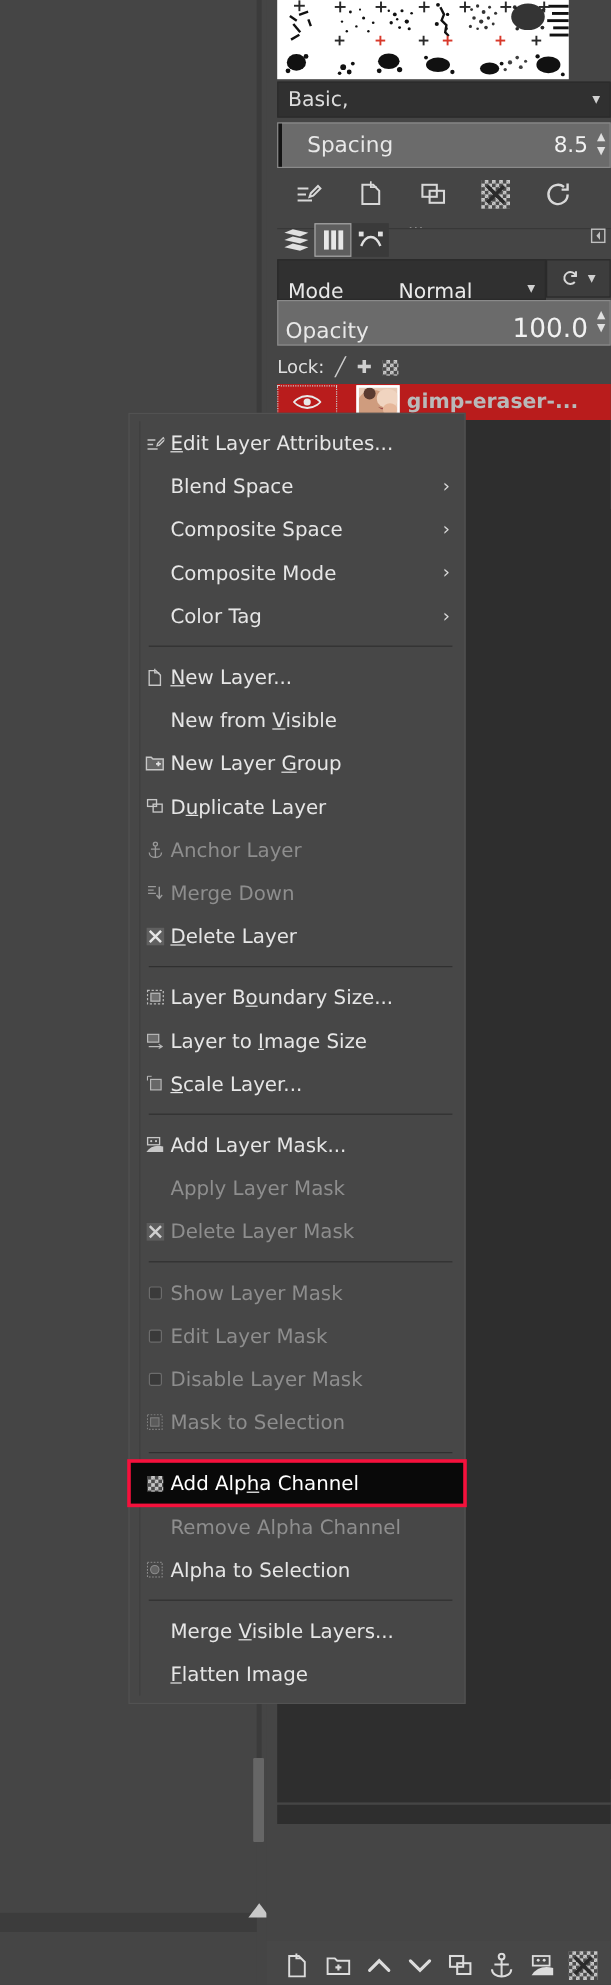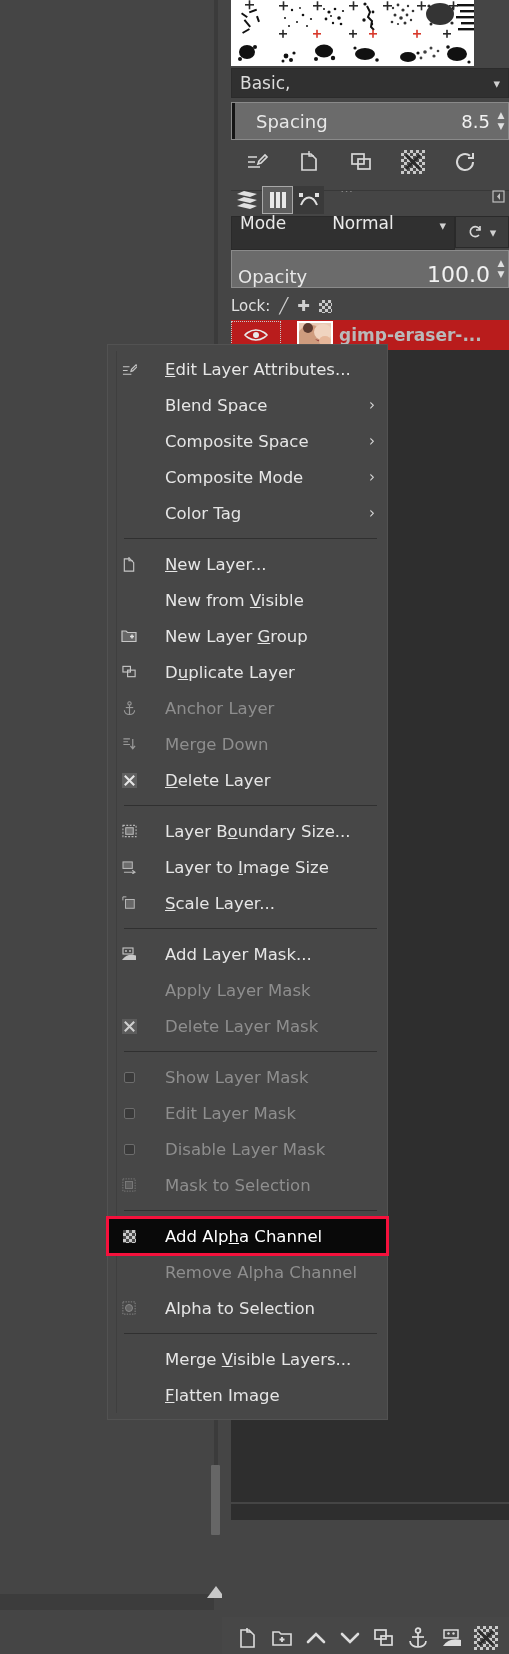--- a/index.html
+++ b/index.html
@@ -52,21 +52,21 @@
 
   
   .tabs-row { position:absolute; left:231px; top:184px; width:278px; height:32px; display:flex; align-items:center; }
   .tab-ic { width:31px; height:28px; display:flex; align-items:center; justify-content:center; }
   .tab-ic.sel { background:#5e5e5e; border:1px solid #a8a8a8; }
   .tab-ic.sel2 { background:#3a3a3a; }
   .tab-right { position:absolute; right:4px; top:6px; color:#c0c0c0; font-size:12px; }
 
   
   .mode-row { position:absolute; left:231px; top:216px; width:278px; height:32px; display:flex; }
-  .mode-main { flex:1; background:#303030; border:1px solid #2a2a2a; display:flex; align-items:flex-end; padding:16px 8px; }
+  .mode-main { flex:1; background:#303030; border:1px solid #2a2a2a; display:flex; align-items:flex-start; padding:16px 8px; }
   .mode-lbl { color:#e8e8e8; font-size:17px; }
   .mode-val { flex:1; text-align:center; color:#eaeaea; font-size:17px; }
   .mode-side { width:54px; background:#3d3d3d; border:1px solid #2a2a2a; display:flex; align-items:center;
       justify-content:center; gap:6px; color:#d8d8d8; }
 
   
   .opacity-wrap { position:absolute; left:231px; top:250px; width:278px; height:38px;
      background:#6b6b6b; border:1px solid #8a8a8a; display:flex; align-items:flex-end; }
   .op-lbl { flex:1; color:#e8e8e8; font-size:18px; padding-left:6px; }
   .op-val { color:#f2f2f2; font-size:22px; padding-right:4px; }
@@ -88,21 +88,21 @@
 
   
   .bottom-bar { position:absolute; left:231px; top:1622px; width:278px; height:32px; display:flex; align-items:center; }
   .bb-ic { width:34px; height:30px; display:flex; align-items:center; justify-content:center; color:#dcdcdc; }
   .bottom-bar-bg { position:absolute; left:222px; top:1617px; width:287px; height:37px; background:#474747; }
 
   
   .menu { position:absolute; left:107px; top:344px; width:281px; background:#474747;
      border:1px solid #525252; padding:6px 0 6px 0; }
   .menu-item { position:relative; height:36px; display:flex; align-items:center; padding-left:8px;
-     color:#e6e6e6; font-size:16.5px;gap:23px; }
+     color:#e6e6e6; font-size:16.5px; }
   .menu-item.dis { color:#8e8e8e; }
   .mi-icon { width:26px; min-width:26px; display:flex; align-items:center; justify-content:center; }
   .mi-icon svg { display:block; }
   .mi-label { flex:1; white-space:nowrap; }
   .mi-label u { text-decoration:underline; }
   .arrow-r { position:absolute; right:12px; color:#d8d8d8; font-size:15px; }
   .menu-sep { height:1px; background:#303030; margin:7px 10px 7px 16px; }
   .menu-item.highlighted { background:#090909; outline:3px solid #f5113c; outline-offset:-1px; z-index:5; }
   .menu-item.highlighted .mi-label { color:#ffffff; }
   .menu-left-rail { position:absolute; left:8px; top:6px; width:1px; bottom:6px; background:#3f3f3f; }

